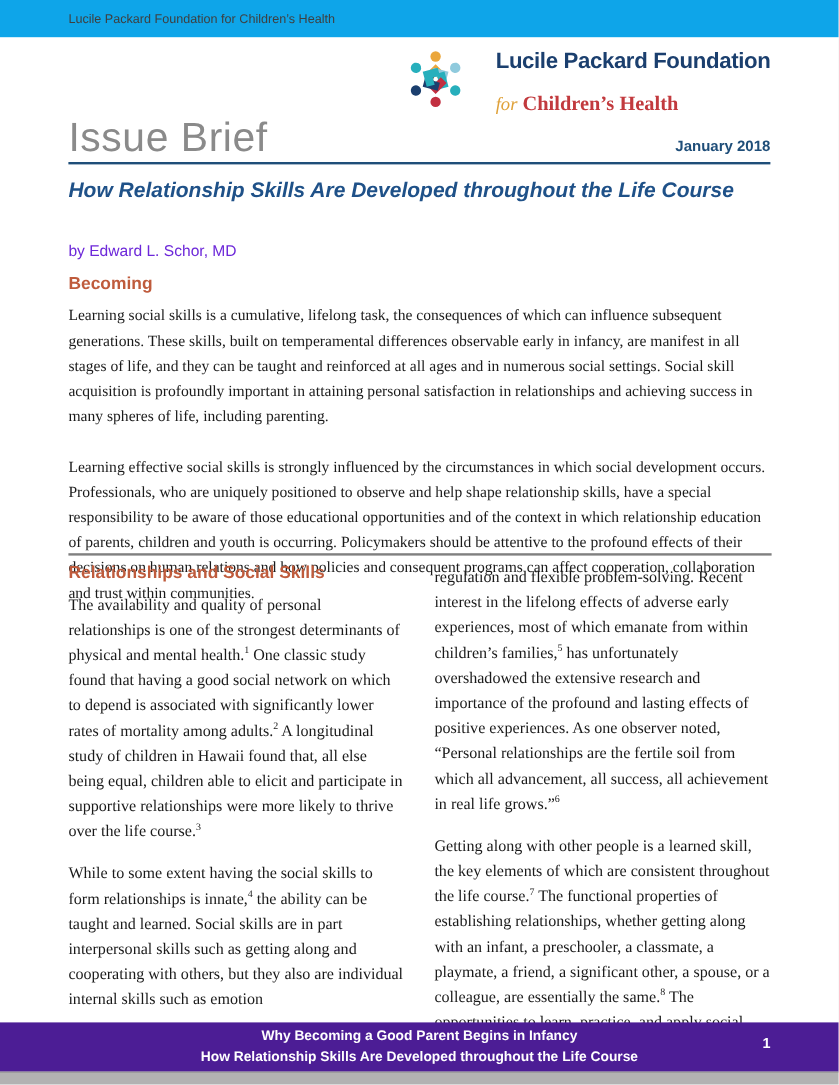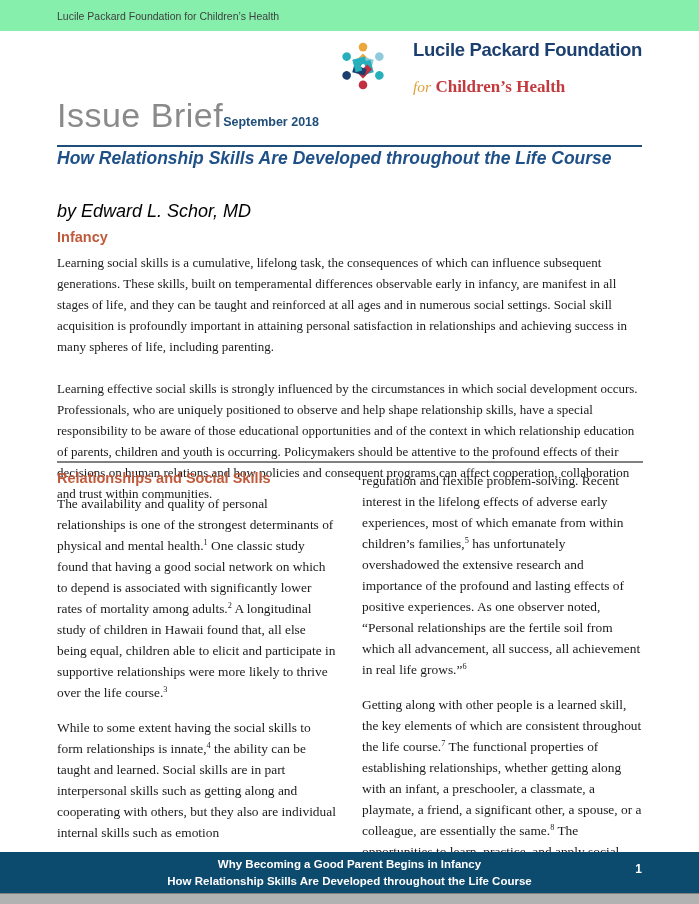--- a/index.html
+++ b/index.html
@@ -3,59 +3,59 @@
 <meta charset="utf-8">
 <style>
   html,body{margin:0;padding:0;background:#eee;}
   .page{
     position:relative;width:699px;height:904px;background:#ffffff;
     overflow:hidden;font-family:"Liberation Serif",serif;color:#1a1a1a;
     box-sizing:border-box;
   }
   
   .topbar{
-    position:absolute;top:0;left:0;width:100%;height:31px;background:#86efac;
+    position:absolute;top:0;left:0;width:100%;height:31px;background:#0ea5e9;
     display:flex;align-items:center;box-sizing:border-box;padding-left:57px;
     font-family:"Liberation Sans",sans-serif;font-size:10.5px;color:#3f3f3f;
   }
   
   .logo-row{
     position:absolute;top:39px;right:57px;display:flex;align-items:center;gap:23px;
   }
   .logo-text{display:flex;flex-direction:column;line-height:1.05;}
   .logo-line1{
     font-family:"Liberation Sans",sans-serif;font-weight:bold;font-size:18.5px;
     color:#1b3f6e;letter-spacing:-0.3px;
   }
   .logo-line2{font-family:"Liberation Serif",serif;font-size:17px;margin-top:18px;}
   .logo-for{font-style:italic;color:#dfa139;font-size:15.5px;}
   .logo-ch{color:#c23a3e;font-weight:600;}
   
   .masthead{
     position:absolute;top:98px;left:57px;right:57px;
-    display:flex;justify-content:flex-start;align-items:flex-end;
-    border-bottom:2px solid #1f4e79;padding-bottom:13px;
+    display:flex;justify-content:space-between;align-items:flex-end;
+    border-bottom:2px solid #1f4e79;padding-bottom:3px;
   }
   .issue-brief{
     font-family:"Liberation Sans",sans-serif;font-size:34px;color:#8a8a8a;
     letter-spacing:0.5px;line-height:1;
   }
   .issue-date{
     font-family:"Liberation Sans",sans-serif;font-weight:bold;font-size:12.5px;
     color:#1f4e79;padding-bottom:3px;
   }
   
   .doc-title{position:absolute;top:146px;left:57px;right:57px;
     font-family:"Liberation Sans",sans-serif;font-weight:bold;font-size:17.5px;
     color:#1f5188;line-height:1.4;}
   .doc-title .line2{font-style:italic;}
   .byline{
     position:absolute;top:201px;left:57px;
-    font-family:"Liberation Sans",sans-serif;font-style:italic;font-size:18px;
-    color:#000000;
+    font-family:"Liberation Sans",sans-serif;font-size:13px;
+    color:#6d28d9;
   }
   
   .abstract-heading{
     position:absolute;top:229px;left:57px;
     font-family:"Liberation Sans",sans-serif;font-weight:bold;font-size:14.5px;
     color:#bf5b3c;
   }
   .abstract-body{
     position:absolute;top:252px;left:57px;width:586px;
     font-size:13px;line-height:21px;
@@ -72,21 +72,21 @@
   }
   .col{flex:1;font-size:13.4px;line-height:21px;}
   .col p{margin:0 0 14px 0;}
   .section-heading{
     font-family:"Liberation Sans",sans-serif;font-weight:bold;font-size:14.5px;
     color:#bf5b3c;margin:0 0 6px 0;line-height:1.2;
   }
   sup{font-size:0.62em;line-height:0;}
   
   .footer{
-    position:absolute;left:0;top:852px;width:100%;height:41px;background:#0c4a6e;
+    position:absolute;left:0;top:852px;width:100%;height:41px;background:#4c1d95;
     display:flex;flex-direction:column;align-items:center;justify-content:center;
     font-family:"Liberation Sans",sans-serif;font-weight:bold;font-size:11.5px;
     color:#ffffff;line-height:17px;text-align:center;
   }
   .footer-rule{position:absolute;left:0;top:893px;width:100%;height:1px;background:#7f7f7f;}
   .footer-bottom{position:absolute;left:0;top:894px;width:100%;height:10px;background:#b2b2b2;}
   .page-number{
     position:absolute;top:862px;right:57px;
     font-family:"Liberation Sans",sans-serif;font-weight:bold;font-size:12px;color:#ffffff;
   }
@@ -132,30 +132,30 @@
       </svg>
     </span>
     <span class="logo-text">
       <span class="logo-line1">Lucile Packard Foundation</span>
       <span class="logo-line2"><span class="logo-for">for</span> <span class="logo-ch">Children’s Health</span></span>
     </span>
   </div>
 
   <div class="masthead">
     <span class="issue-brief">Issue Brief</span>
-    <span class="issue-date">September 2018</span>
+    <span class="issue-date">January 2018</span>
   </div>
 
   <div class="doc-title">
     <div class="line2">How Relationship Skills Are Developed throughout the Life Course</div>
   </div>
 
   <div class="byline">by Edward L. Schor, MD</div>
 
-  <div class="abstract-heading">Infancy</div>
+  <div class="abstract-heading">Becoming</div>
   <div class="abstract-body">
     <p>Learning social skills is a cumulative, lifelong task, the consequences of which can influence subsequent generations. These skills, built on temperamental differences observable early in infancy, are manifest in all stages of life, and they can be taught and reinforced at all ages and in numerous social settings. Social skill acquisition is profoundly important in attaining personal satisfaction in relationships and achieving success in many spheres of life, including parenting.</p>
     <p>Learning effective social skills is strongly influenced by the circumstances in which social development occurs. Professionals, who are uniquely positioned to observe and help shape relationship skills, have a special responsibility to be aware of those educational opportunities and of the context in which relationship education of parents, children and youth is occurring. Policymakers should be attentive to the profound effects of their decisions on human relations and how policies and consequent programs can affect cooperation, collaboration and trust within communities.</p>
   </div>
 
   <div class="divider"></div>
 
   <div class="columns">
     <div class="col">
       <h2 class="section-heading">Relationships and Social Skills</h2>

